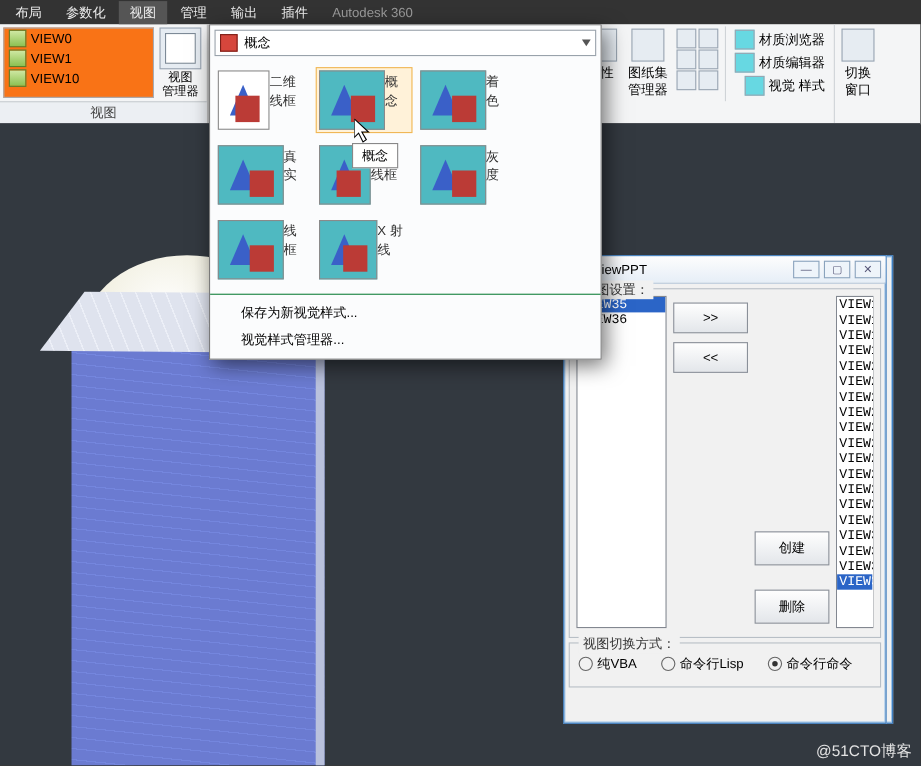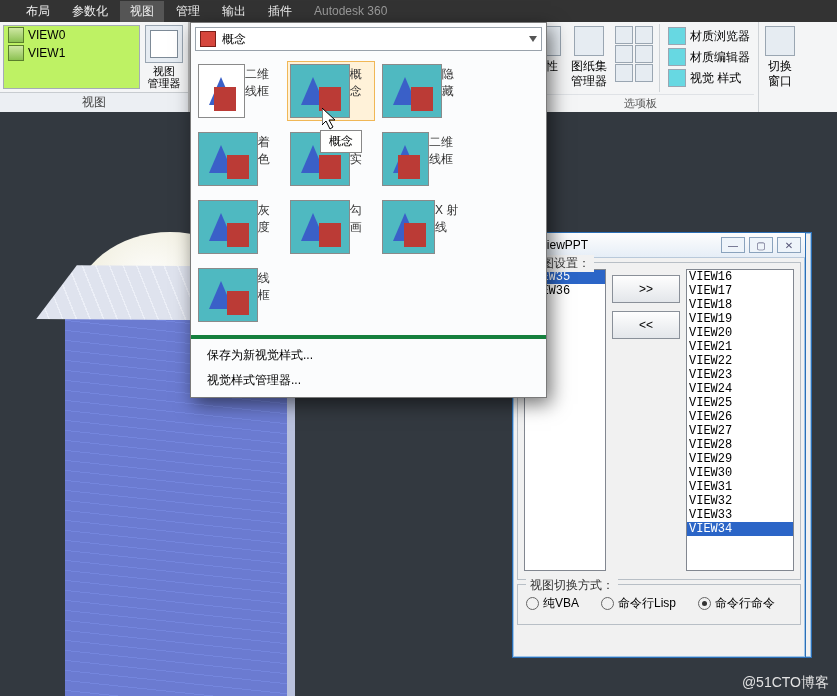--- a/index.html
+++ b/index.html
@@ -1,58 +1,58 @@
 <!DOCTYPE html>
 <html><head>
 <meta charset="utf-8">
 <style>
   html,body{margin:0;padding:0;font-family:"Microsoft YaHei","SimSun",sans-serif;font-size:12px;background:#444;color:#000;}
   .app{position:relative;width:837px;height:696px;overflow:hidden;background:#2a2a2a;}
   
-  .menubar{display:flex;align-items:center;background:#333;height:22px;padding-left:16px;gap:2px;}
+  .menubar{display:flex;align-items:center;background:#333;height:22px;padding-left:4px;gap:2px;}
   .menubar .m{color:#eee;padding:2px 10px;cursor:default;}
   .menubar .m.active{background:#555;}
   .menubar .m.ghost{color:#999;}
   .menubar .win{margin-left:6px;color:#ccc;font-size:11px;}
   
   .ribbon{display:flex;background:#f4f5f6;border-bottom:1px solid #8a8a8a;height:90px;}
   .viewsPanel{width:188px;border-right:1px solid #bfbfbf;display:flex;flex-direction:column;}
   .viewsPanel .listwrap{flex:1;display:flex;}
-  .viewList{flex:1;background:#bef264;border:1px solid #a5acb5;margin:3px;overflow:auto;}
+  .viewList{flex:1;background:#f97316;border:1px solid #a5acb5;margin:3px;overflow:auto;}
   .viewList .row{display:flex;align-items:center;gap:4px;padding:1px 4px;}
   .viewList .ic{width:14px;height:14px;background:linear-gradient(#cfe8a3,#8cc152);border:1px solid #5a7f2c;}
   .viewMgr{width:42px;display:flex;flex-direction:column;align-items:center;justify-content:center;gap:2px;margin:3px 3px 3px 0;}
   .viewMgr .bigic{width:36px;height:36px;background:#e6ecf2;border:1px solid #9aa6b2;position:relative;}
   .viewMgr .bigic::after{content:"";position:absolute;inset:4px;border:1px solid #7d8a97;background:#fff;}
   .panelFoot{text-align:center;background:#eceff3;border-top:1px solid #c8ccd0;padding:1px 0;font-size:12px;color:#444;}
   
   .ribbonRight{flex:1;display:flex;border-left:1px solid #bfbfbf;}
   .rbGroup{border-right:1px solid #cfd3d7;padding:2px 4px 0;display:flex;flex-direction:column;}
   .rbGroup .foot{font-size:11px;text-align:center;color:#555;margin-top:auto;padding:1px 0;border-top:1px solid #dfe2e6;}
-  .rbBtn{display:flex;align-items:center;gap:4px;padding:1px 2px;cursor:default;}
+  .rbBtn{display:flex;align-items:center;gap:4px;padding:1px 2px;cursor:default;justify-content:flex-end;}
   .rbIc{width:16px;height:16px;border:1px solid #9aa6b2;background:#e6ecf2;}
   .rbIcBig{width:28px;height:28px;border:1px solid #9aa6b2;background:#e6ecf2;}
   .rbCol{display:flex;flex-direction:column;gap:1px;}
   .rbRow{display:flex;gap:2px;}
   .tallCol{display:flex;flex-direction:column;align-items:center;gap:2px;padding:2px 4px;}
   .cyan{background:#67d8e2;}
   
   .vsPanel{position:absolute;left:190px;top:22px;width:355px;background:#fbfcfd;border:1px solid #7a7a7a;box-shadow:4px 6px 18px rgba(0,0,0,.55);z-index:20;}
   .vsSelect{margin:4px;border:1px solid #99a2ab;background:#fff;height:22px;display:flex;align-items:center;padding:0 4px;gap:6px;}
   .vsSelect .cube{width:14px;height:14px;background:#d6463c;border:1px solid #7a1f18;}
   .vsSelect .arrow{margin-left:auto;border-left:4px solid transparent;border-right:4px solid transparent;border-top:6px solid #555;}
   .vsGrid{display:flex;flex-wrap:wrap;padding:4px 2px;}
   .vsItem{width:82px;display:flex;flex-direction:row;align-items:flex-start;margin:2px 2px 6px;padding:2px;border:1px solid transparent;}
   .vsItem.sel{border:1px solid #f0b756;background:#fff2d9;}
   .vsItem .thumb{width:62px;height:52px;background:#4fb9c1;border:1px solid #8a8a8a;display:flex;align-items:center;justify-content:center;position:relative;overflow:hidden;}
   .vsItem.white .thumb{background:#fff;}
   .vsItem .lbl{margin-top:2px;font-size:12px;color:#333;}
   .tooltip{position:absolute;left:320px;top:130px;background:#fffffe;border:1px solid #888;padding:2px 8px;font-size:12px;z-index:25;}
   .cursor{position:absolute;left:322px;top:108px;z-index:26;pointer-events:none;}
-  .vsBottom{border-top:4px solid #15803d;padding:4px 4px;}
+  .vsBottom{border-top:1px solid #15803d;padding:4px 16px;}
   .vsBottom .line{padding:4px 12px;cursor:default;}
   
   .prim-cone{width:0;height:0;border-left:12px solid transparent;border-right:12px solid transparent;border-bottom:28px solid #3a60c8;position:absolute;left:10px;top:12px;}
   .prim-box{width:22px;height:24px;background:#bb3b36;position:absolute;right:8px;bottom:6px;}
   
   .canvas{position:absolute;left:0;top:112px;right:0;bottom:0;background:#333940;}
   .solid{
     position:absolute;left:65px;top:200px;width:230px;height:420px;
     background:
       repeating-linear-gradient(0deg,#6b7bd1 0 9px,#7486de 9px 10px),
@@ -111,20 +111,24 @@
       <div class="listwrap">
         <div class="viewList">
           <div class="row">
               <span class="ic"></span>
               <span>VIEW0</span>
             </div>
           <div class="row">
               <span class="ic"></span>
               <span>VIEW1</span>
             </div>
+          <div class="row">
+              <span class="ic"></span>
+              <span>VIEW10</span>
+            </div>
         </div>
         <div class="viewMgr">
           <div class="bigic"></div>
           <div style="font-size:11px;line-height:12px;text-align:center;">
             <div>视图</div>
             <div>管理器</div>
           </div>
         </div>
       </div>
       <div class="panelFoot">视图</div>
@@ -180,21 +184,20 @@
             <div class="rbBtn">
                 <div class="rbIc cyan"></div>
                 <span>材质编辑器</span>
               </div>
             <div class="rbBtn">
                 <div class="rbIc cyan"></div>
                 <span>视觉 样式</span>
               </div>
           </div>
         </div>
-        <div class="foot">选项板</div>
       </div>
       <div class="rbGroup" style="border-right:none;width:34px">
         <div class="tallCol">
           <div class="rbIcBig"></div>
           <span>切换</span>
           <span style="margin-top:-4px">窗口</span>
         </div>
       </div>
     </div>
   </div>
@@ -223,27 +226,20 @@
             <span class="prim-cone"></span>
             <span class="prim-box"></span>
           </div>
           <span class="lbl">概念</span>
         </div>
         <div class="vsItem">
           <div class="thumb">
             <span class="prim-cone"></span>
             <span class="prim-box"></span>
           </div>
-          <span class="lbl">隐藏</span>
-        </div>
-        <div class="vsItem">
-          <div class="thumb">
-            <span class="prim-cone"></span>
-            <span class="prim-box"></span>
-          </div>
           <span class="lbl">着色</span>
         </div>
         <div class="vsItem">
           <div class="thumb">
             <span class="prim-cone"></span>
             <span class="prim-box"></span>
           </div>
           <span class="lbl">真实</span>
         </div>
         <div class="vsItem">
@@ -258,35 +254,28 @@
             <span class="prim-cone"></span>
             <span class="prim-box"></span>
           </div>
           <span class="lbl">灰度</span>
         </div>
         <div class="vsItem">
           <div class="thumb">
             <span class="prim-cone"></span>
             <span class="prim-box"></span>
           </div>
-          <span class="lbl">勾画</span>
+          <span class="lbl">线框</span>
         </div>
         <div class="vsItem">
           <div class="thumb">
             <span class="prim-cone"></span>
             <span class="prim-box"></span>
           </div>
           <span class="lbl">X 射线</span>
-        </div>
-        <div class="vsItem">
-          <div class="thumb">
-            <span class="prim-cone"></span>
-            <span class="prim-box"></span>
-          </div>
-          <span class="lbl">线框</span>
         </div>
       </div>
     <div class="vsBottom">
       <div class="line">保存为新视觉样式...</div>
       <div class="line">视觉样式管理器...</div>
     </div>
   </div>
   <div class="tooltip">概念</div>
   <svg class="cursor" width="20" height="24">
       <polygon points="0,0 0,17 4,13 8,21 11,19 7,12 13,12" fill="#fff" stroke="#000" stroke-width="1"></polygon>
@@ -305,20 +294,24 @@
     <div class="fieldset">
       <span class="legend">视图设置：</span>
       <div class="vsetRow">
         <div class="vlist" id="leftList">
             <div class="sel">VIEW35</div>
             <div>VIEW36</div>
           </div>
         <div class="midBtns">
           <div class="btn">&gt;&gt;</div>
           <div class="btn">&lt;&lt;</div>
+        </div>
+        <div class="actBtns">
+          <div class="btn">创建</div>
+          <div class="btn">删除</div>
         </div>
         <div class="rlist" id="rightList">
             <div>VIEW16</div>
             <div>VIEW17</div>
             <div>VIEW18</div>
             <div>VIEW19</div>
             <div>VIEW20</div>
             <div>VIEW21</div>
             <div>VIEW22</div>
             <div>VIEW23</div>

